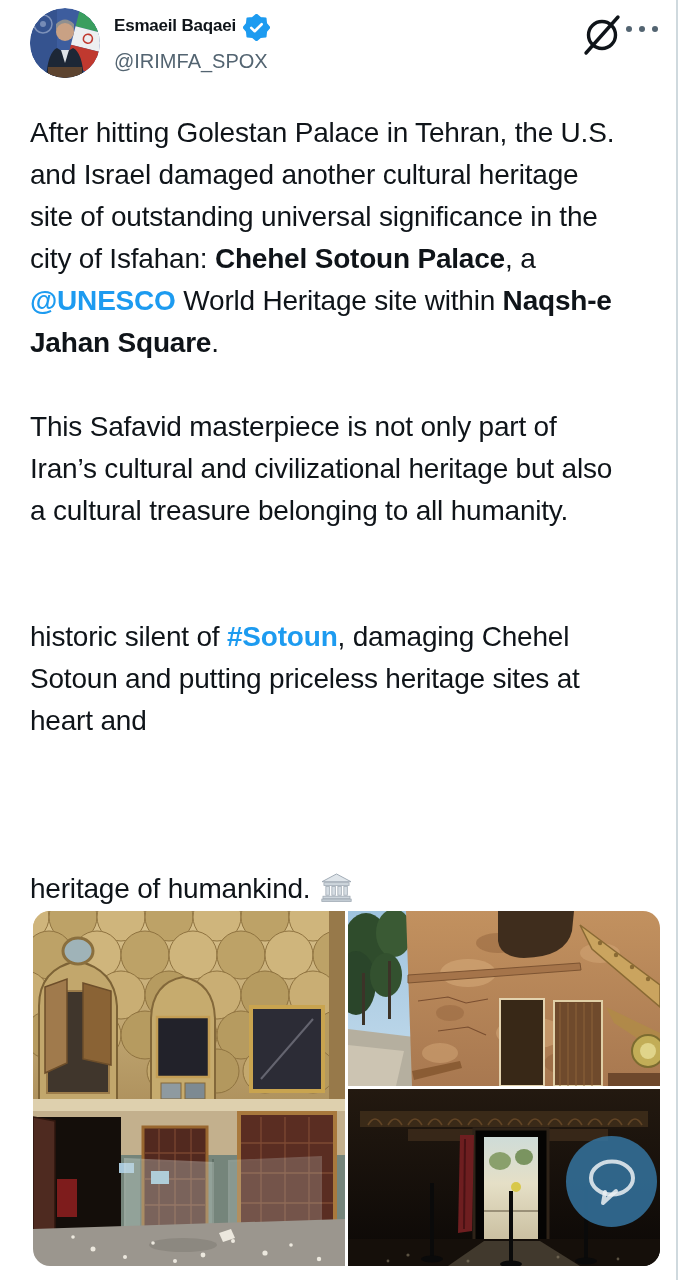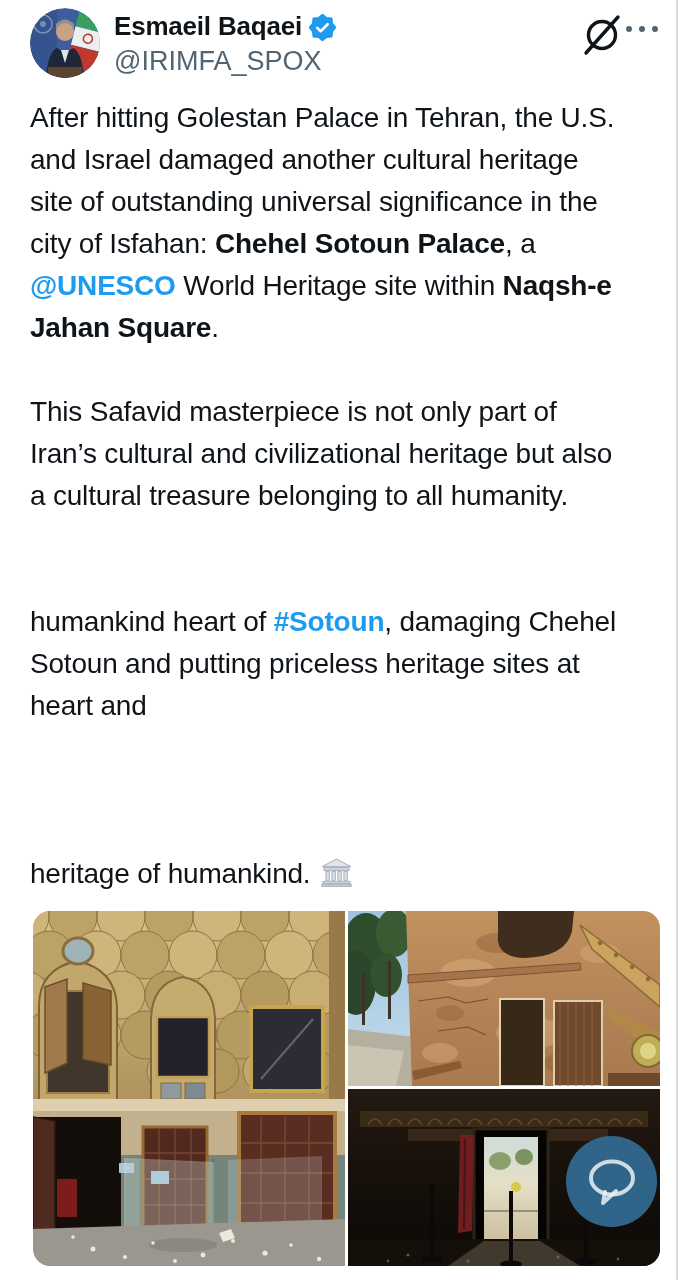--- a/index.html
+++ b/index.html
@@ -6,29 +6,29 @@
   .page{position:relative;width:693px;height:1280px;background:#ffffff;overflow:hidden;
         font-family:"Liberation Sans","DejaVu Sans",sans-serif;}
   .col-border{position:absolute;left:676px;top:0;width:2px;height:1280px;background:#cfd9de;}
 
   
   .tweet-header{position:absolute;top:8px;left:30px;display:flex;}
   .avatar{width:70px;height:70px;border-radius:50%;overflow:hidden;flex:0 0 70px;cursor:pointer;}
   .avatar svg{display:block;}
   .id-block{margin-left:14px;padding-top:2px;}
   .name-row{display:flex;align-items:center;gap:7px;}
-  .display-name{font-size:26px;font-weight:700;color:#0f1419;letter-spacing:-0.2px;line-height:32px;}
+  .display-name{font-size:17px;font-weight:700;color:#0f1419;letter-spacing:-0.2px;line-height:32px;}
   .badge{display:inline-flex;margin-top:3px;}
-  .handle{font-size:27px;color:#536471;margin-top:4px;line-height:30px;}
+  .handle{font-size:20px;color:#536471;margin-top:4px;line-height:30px;}
   .grok-btn{position:absolute;left:583px;top:12px;cursor:pointer;}
   .more-btn{position:absolute;left:626px;top:26px;display:flex;gap:7px;cursor:pointer;}
   .more-btn i{width:6px;height:6px;border-radius:50%;background:#536471;display:block;}
 
   
-  .tweet-body{position:absolute;top:97px;left:30px;width:636px;}
+  .tweet-body{position:absolute;top:112px;left:30px;width:636px;}
   .tweet-body p{margin:0 0 42px 0;font-size:28px;line-height:42px;color:#0f1419;letter-spacing:-0.2px;}
   .tweet-body .bold{font-weight:700;}
   .tweet-body a.link{color:#1d9bf0;text-decoration:none;cursor:pointer;font-weight:bold;}
   .emoji{display:inline-block;vertical-align:-4px;margin-left:3px;}
 
   
   .media-grid{position:absolute;left:33px;top:911px;width:627px;height:355px;display:grid;
               grid-template-columns:312px 312px;grid-template-rows:175px 177px;gap:3px;
               border-radius:17px;overflow:hidden;background:#fff;}
   .photo{position:relative;cursor:pointer;}
@@ -95,21 +95,21 @@
   </span>
   <span class="more-btn">
     <i></i>
     <i></i>
     <i></i>
   </span>
 
   <main class="tweet-body">
     <p><span>After hitting Golestan Palace in Tehran, the U.S.</span><br><span>and Israel damaged another cultural heritage</span><br><span>site of outstanding universal significance in the</span><br><span>city of Isfahan: </span><span class="bold">Chehel Sotoun Palace</span><span>, a</span><br><a class="link">@UNESCO</a><span> World Heritage site within </span><span class="bold">Naqsh-e</span><br><span class="bold">Jahan Square</span><span>.</span></p>
     <p><span>This Safavid masterpiece is not only part of</span><br><span>Iran’s cultural and civilizational heritage but also</span><br><span>a cultural treasure belonging to all humanity.</span></p>
-    <p><br><span>humankind heart of </span><a class="link">#Sotoun</a><span>, damaging Chehel</span><br><span>Sotoun and putting priceless heritage sites at</span><br><span>heart and</span></p>
+    <p><br><span>historic silent of </span><a class="link">#Sotoun</a><span>, damaging Chehel</span><br><span>Sotoun and putting priceless heritage sites at</span><br><span>heart and</span></p>
     <p><br><br><span>heritage of humankind. </span><span class="emoji"><svg width="31" height="29" viewBox="0 0 32 30">
             <polygon points="16,1 31,9 1,9" fill="#dfe5ea" stroke="#9fa9b3" stroke-width="1"></polygon>
             <rect x="3" y="10" width="26" height="3" fill="#cdd5dc" stroke="#9fa9b3" stroke-width="0.8"></rect>
             <rect x="5" y="14" width="3.6" height="9" fill="#d6dde3" stroke="#9fa9b3" stroke-width="0.8"></rect>
             <rect x="11.2" y="14" width="3.6" height="9" fill="#d6dde3" stroke="#9fa9b3" stroke-width="0.8"></rect>
             <rect x="17.4" y="14" width="3.6" height="9" fill="#d6dde3" stroke="#9fa9b3" stroke-width="0.8"></rect>
             <rect x="23.6" y="14" width="3.6" height="9" fill="#d6dde3" stroke="#9fa9b3" stroke-width="0.8"></rect>
             <rect x="2" y="24" width="28" height="2.6" fill="#cdd5dc" stroke="#9fa9b3" stroke-width="0.8"></rect>
             <rect x="0.8" y="27" width="30.4" height="2.4" fill="#c2cbd3" stroke="#9fa9b3" stroke-width="0.8"></rect>
           </svg></span></p>

